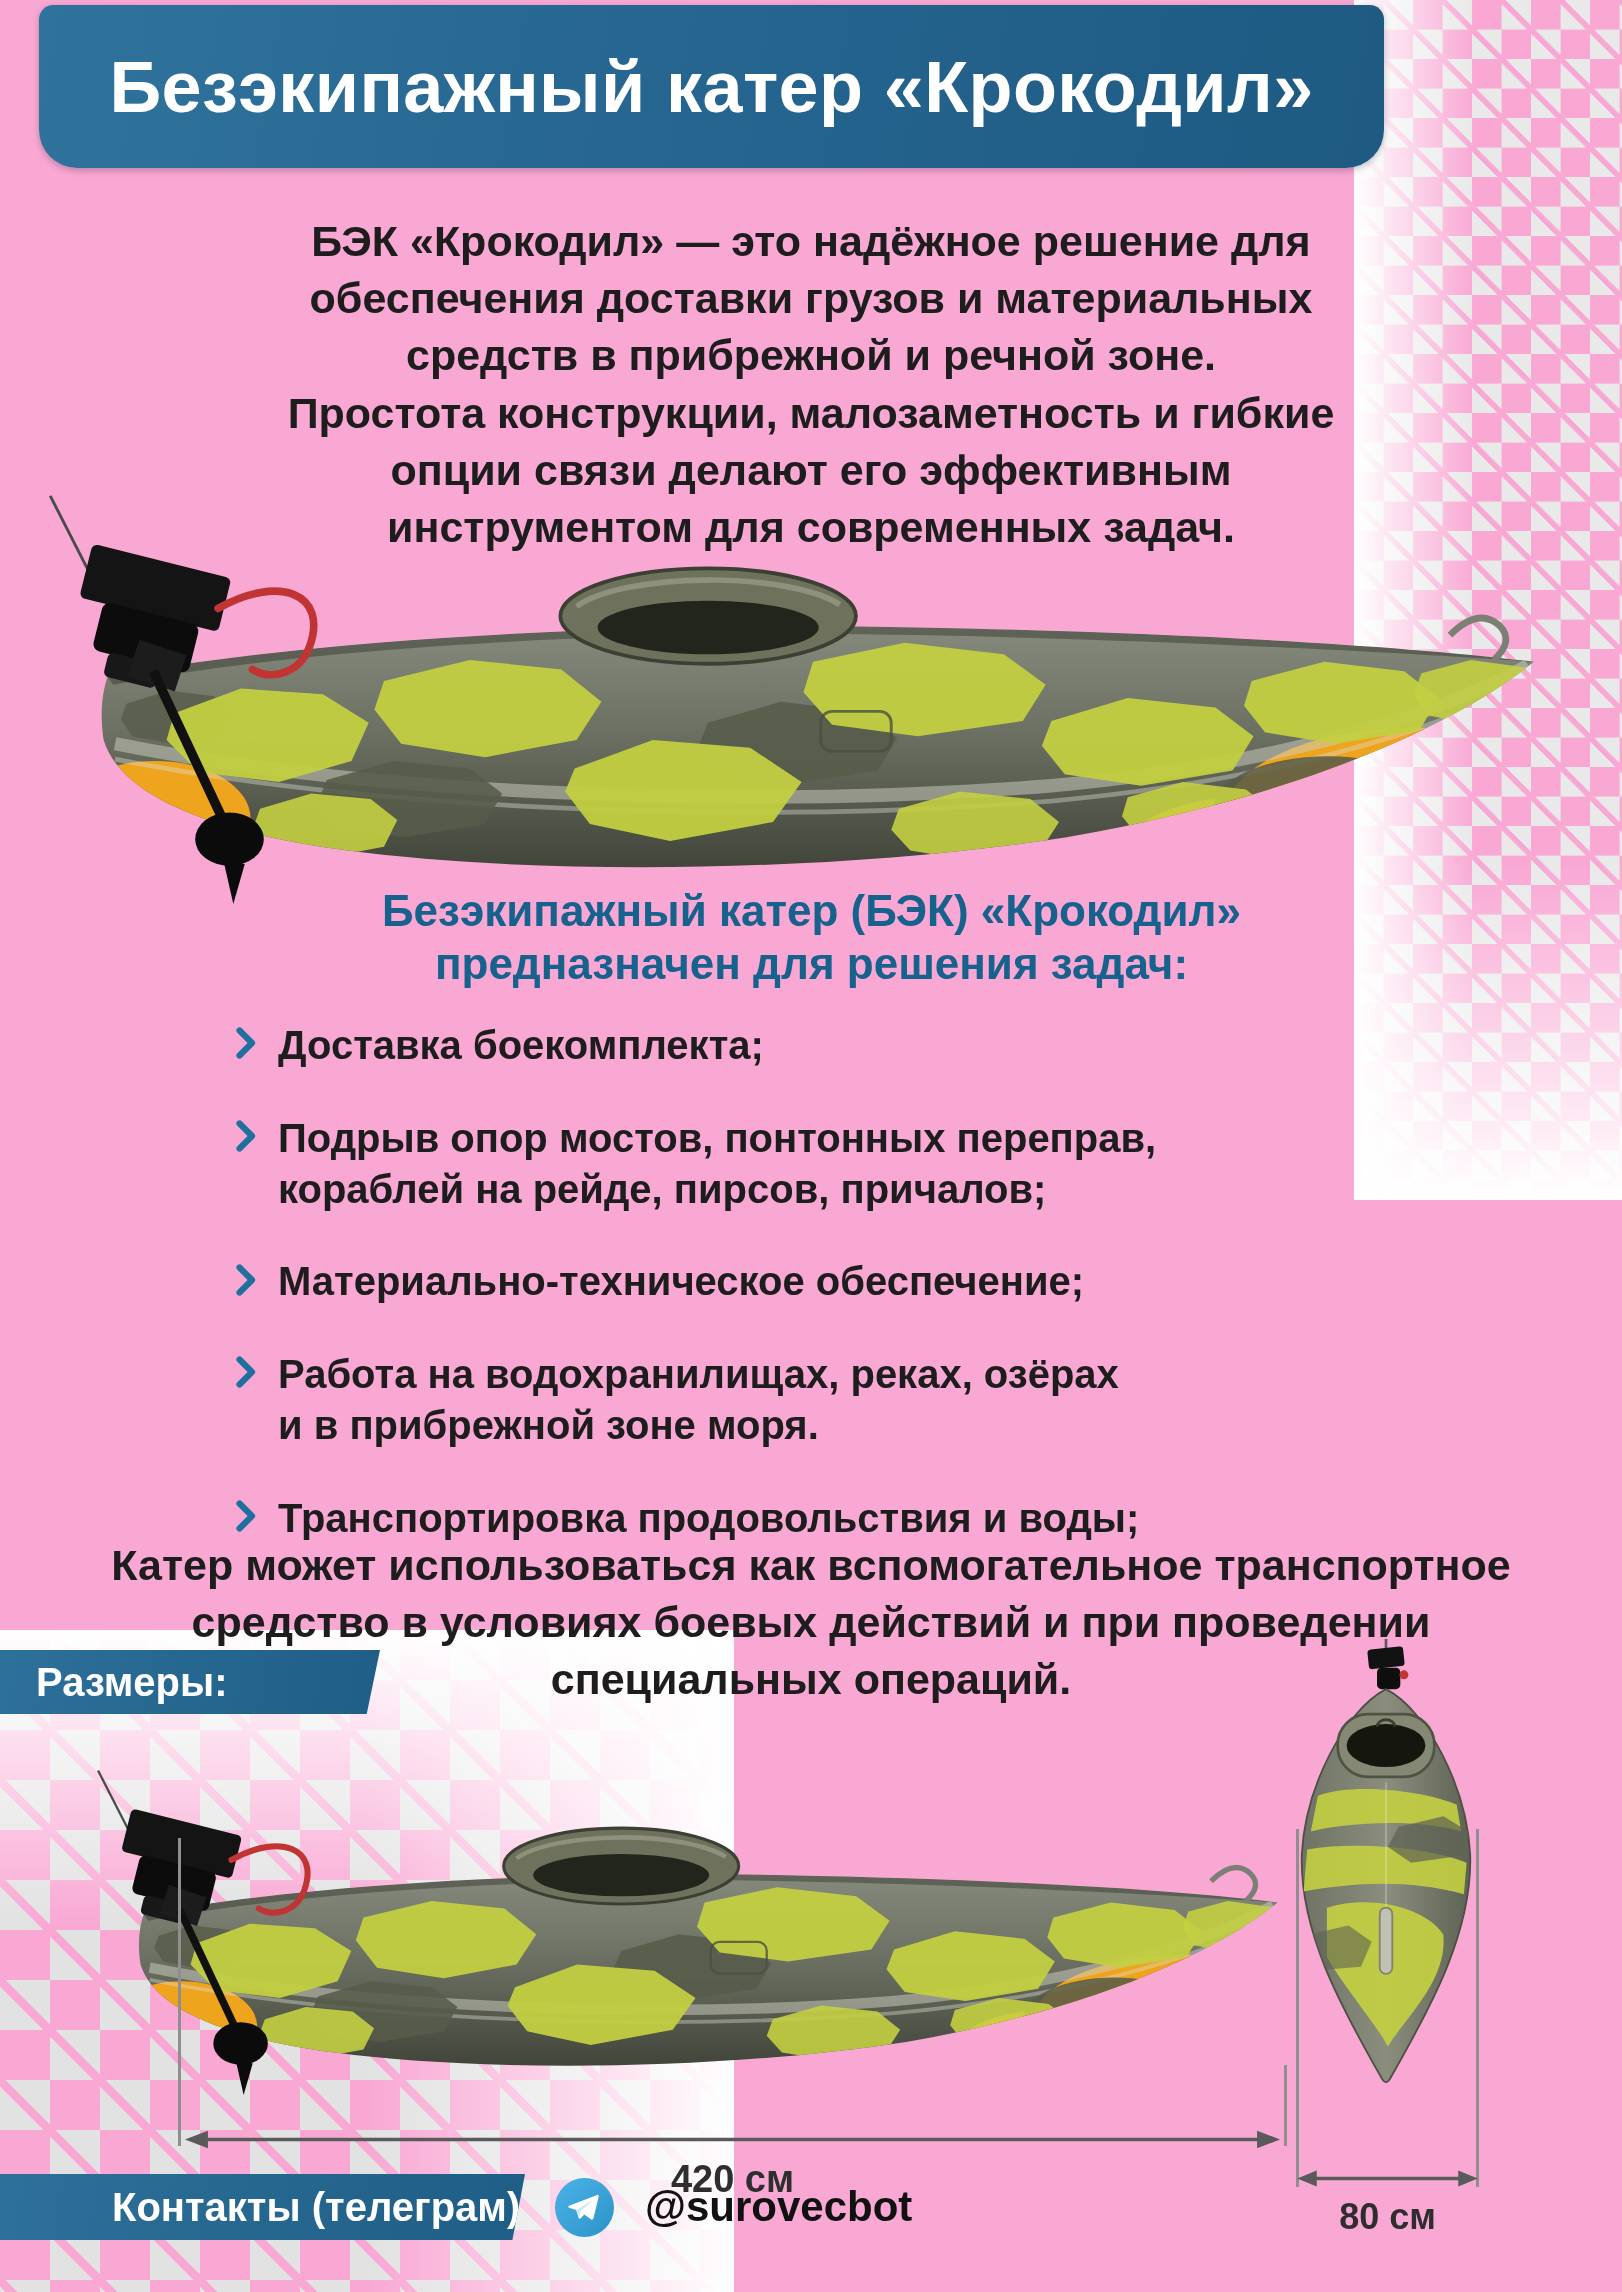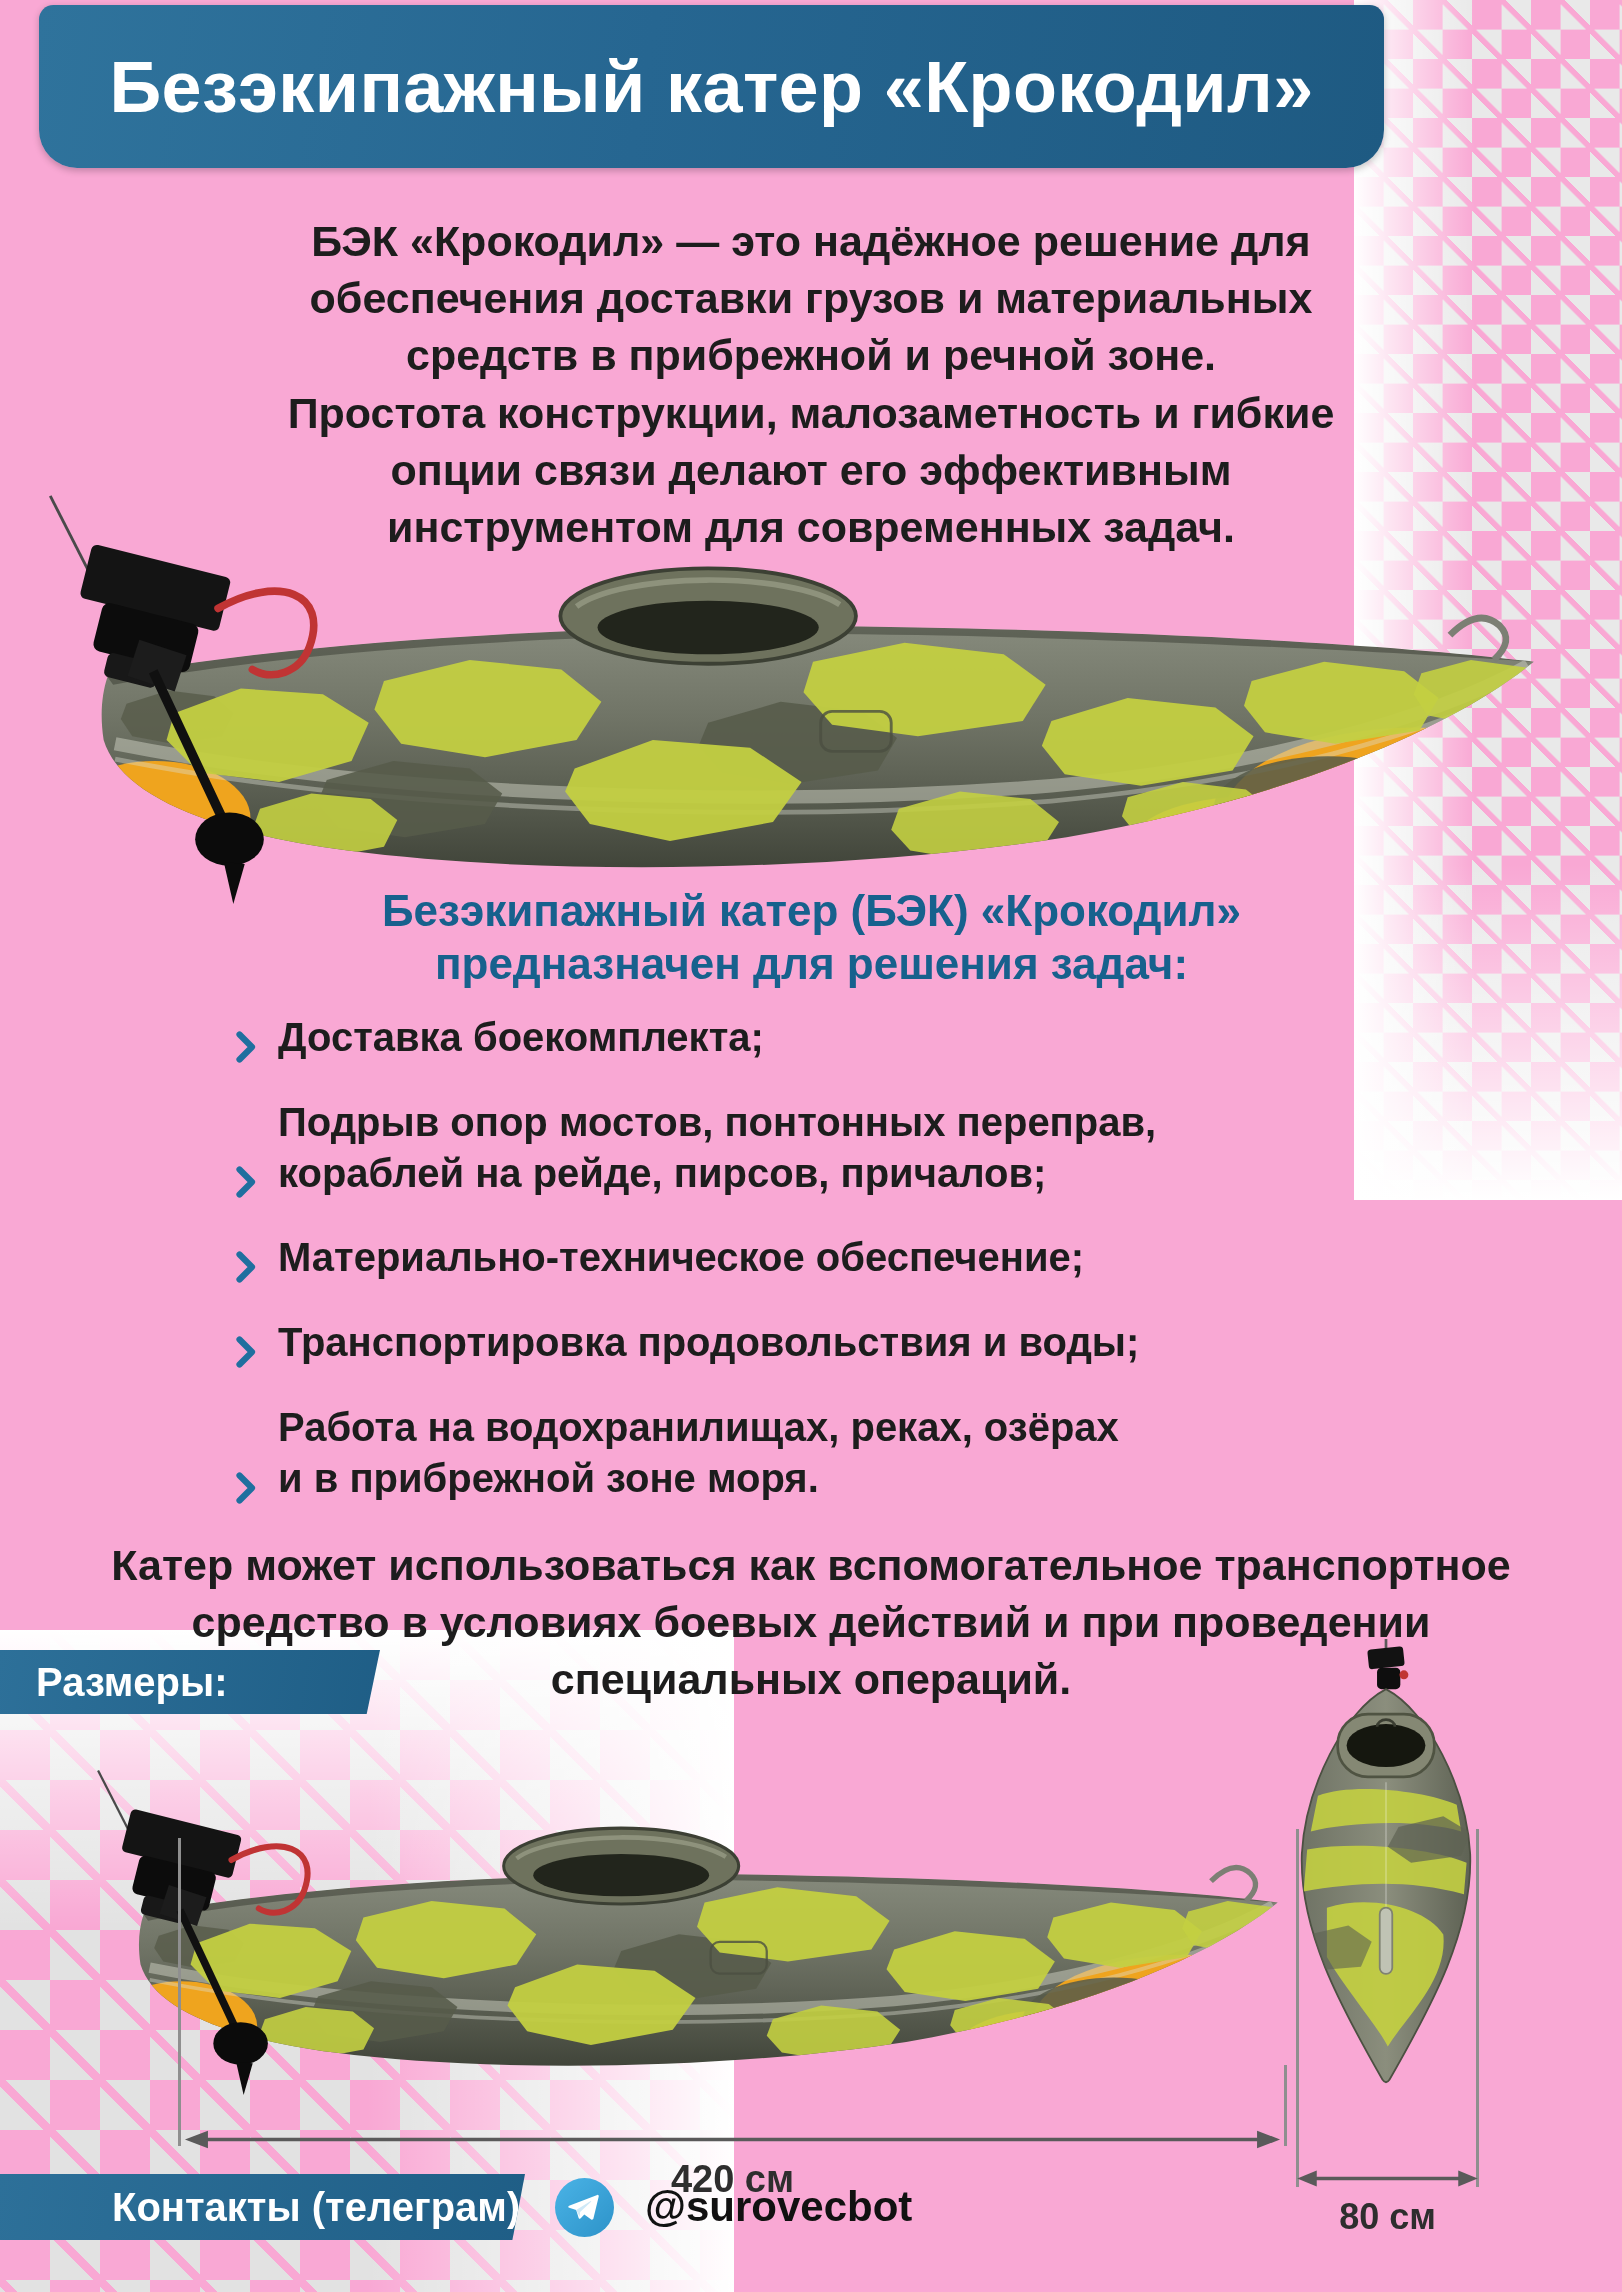--- a/index.html
+++ b/index.html
@@ -35,21 +35,21 @@
   .title-banner h1{margin:0;color:#fff;font-size:72px;font-weight:700;
     letter-spacing:0.4px;white-space:nowrap;}
 
   
   .intro{position:absolute;left:107px;top:213px;width:1408px;margin:0;text-align:center;
     font-size:43px;line-height:1.33;font-weight:700;color:#1d1d1d;white-space:pre-line;}
   .tasks-heading{position:absolute;left:140px;top:885px;width:1343px;margin:0;text-align:center;
     color:#17618d;font-size:44px;line-height:1.2;font-weight:700;white-space:pre-line;}
   .tasks{position:absolute;left:235px;top:1012px;width:1218px;margin:0;padding:0;list-style:none;
     display:flex;flex-direction:column;gap:34px;}
-  .task{display:flex;align-items:flex-end;}
+  .task{display:flex;align-items:flex-start;margin-top:8px;}
   .chev{flex:0 0 43px;margin-top:7.2px;}
   .chev svg{width:21.5px;height:32px;display:block;}
   .task-text{font-size:40px;line-height:1.27;font-weight:700;color:#1d1d1d;white-space:pre-line;}
   .usage{position:absolute;left:50px;top:1537px;width:1522px;margin:0;text-align:center;
     font-size:43px;line-height:1.32;font-weight:700;color:#1d1d1d;white-space:pre-line;}
 
   
   .section-banner{position:absolute;color:#fff;font-weight:700;display:flex;align-items:center;
     background:linear-gradient(100deg,#2d7099 0%,#1f5e86 100%);box-sizing:border-box;}
   .sizes-banner{left:0;top:1650px;width:380px;height:64px;font-size:40px;padding-left:36px;
@@ -229,31 +229,31 @@
         </span>
         <span class="task-text">Материально-техническое обеспечение;</span>
       </li>
 
       <li class="task">
         <span class="chev">
           <svg viewBox="0 0 24 36">
             <polyline points="5,4 19,18 5,32" fill="none" stroke="#1f6f9f" stroke-width="7" stroke-linecap="round" stroke-linejoin="round"></polyline>
           </svg>
         </span>
-        <span class="task-text">Транспортировка продовольствия и воды;</span>
-      </li>
-
-      <li class="task">
-        <span class="chev">
-          <svg viewBox="0 0 24 36">
-            <polyline points="5,4 19,18 5,32" fill="none" stroke="#1f6f9f" stroke-width="7" stroke-linecap="round" stroke-linejoin="round"></polyline>
-          </svg>
-        </span>
         <span class="task-text">Работа на водохранилищах, реках, озёрах
 и в прибрежной зоне моря.</span>
+      </li>
+
+      <li class="task">
+        <span class="chev">
+          <svg viewBox="0 0 24 36">
+            <polyline points="5,4 19,18 5,32" fill="none" stroke="#1f6f9f" stroke-width="7" stroke-linecap="round" stroke-linejoin="round"></polyline>
+          </svg>
+        </span>
+        <span class="task-text">Транспортировка продовольствия и воды;</span>
       </li>
     </ul>
 
   <p class="usage">Катер может использоваться как вспомогательное транспортное
 средство в условиях боевых действий и при проведении
 специальных операций.</p>
 
   <div class="section-banner sizes-banner">
     <span>Размеры:</span>
   </div>

